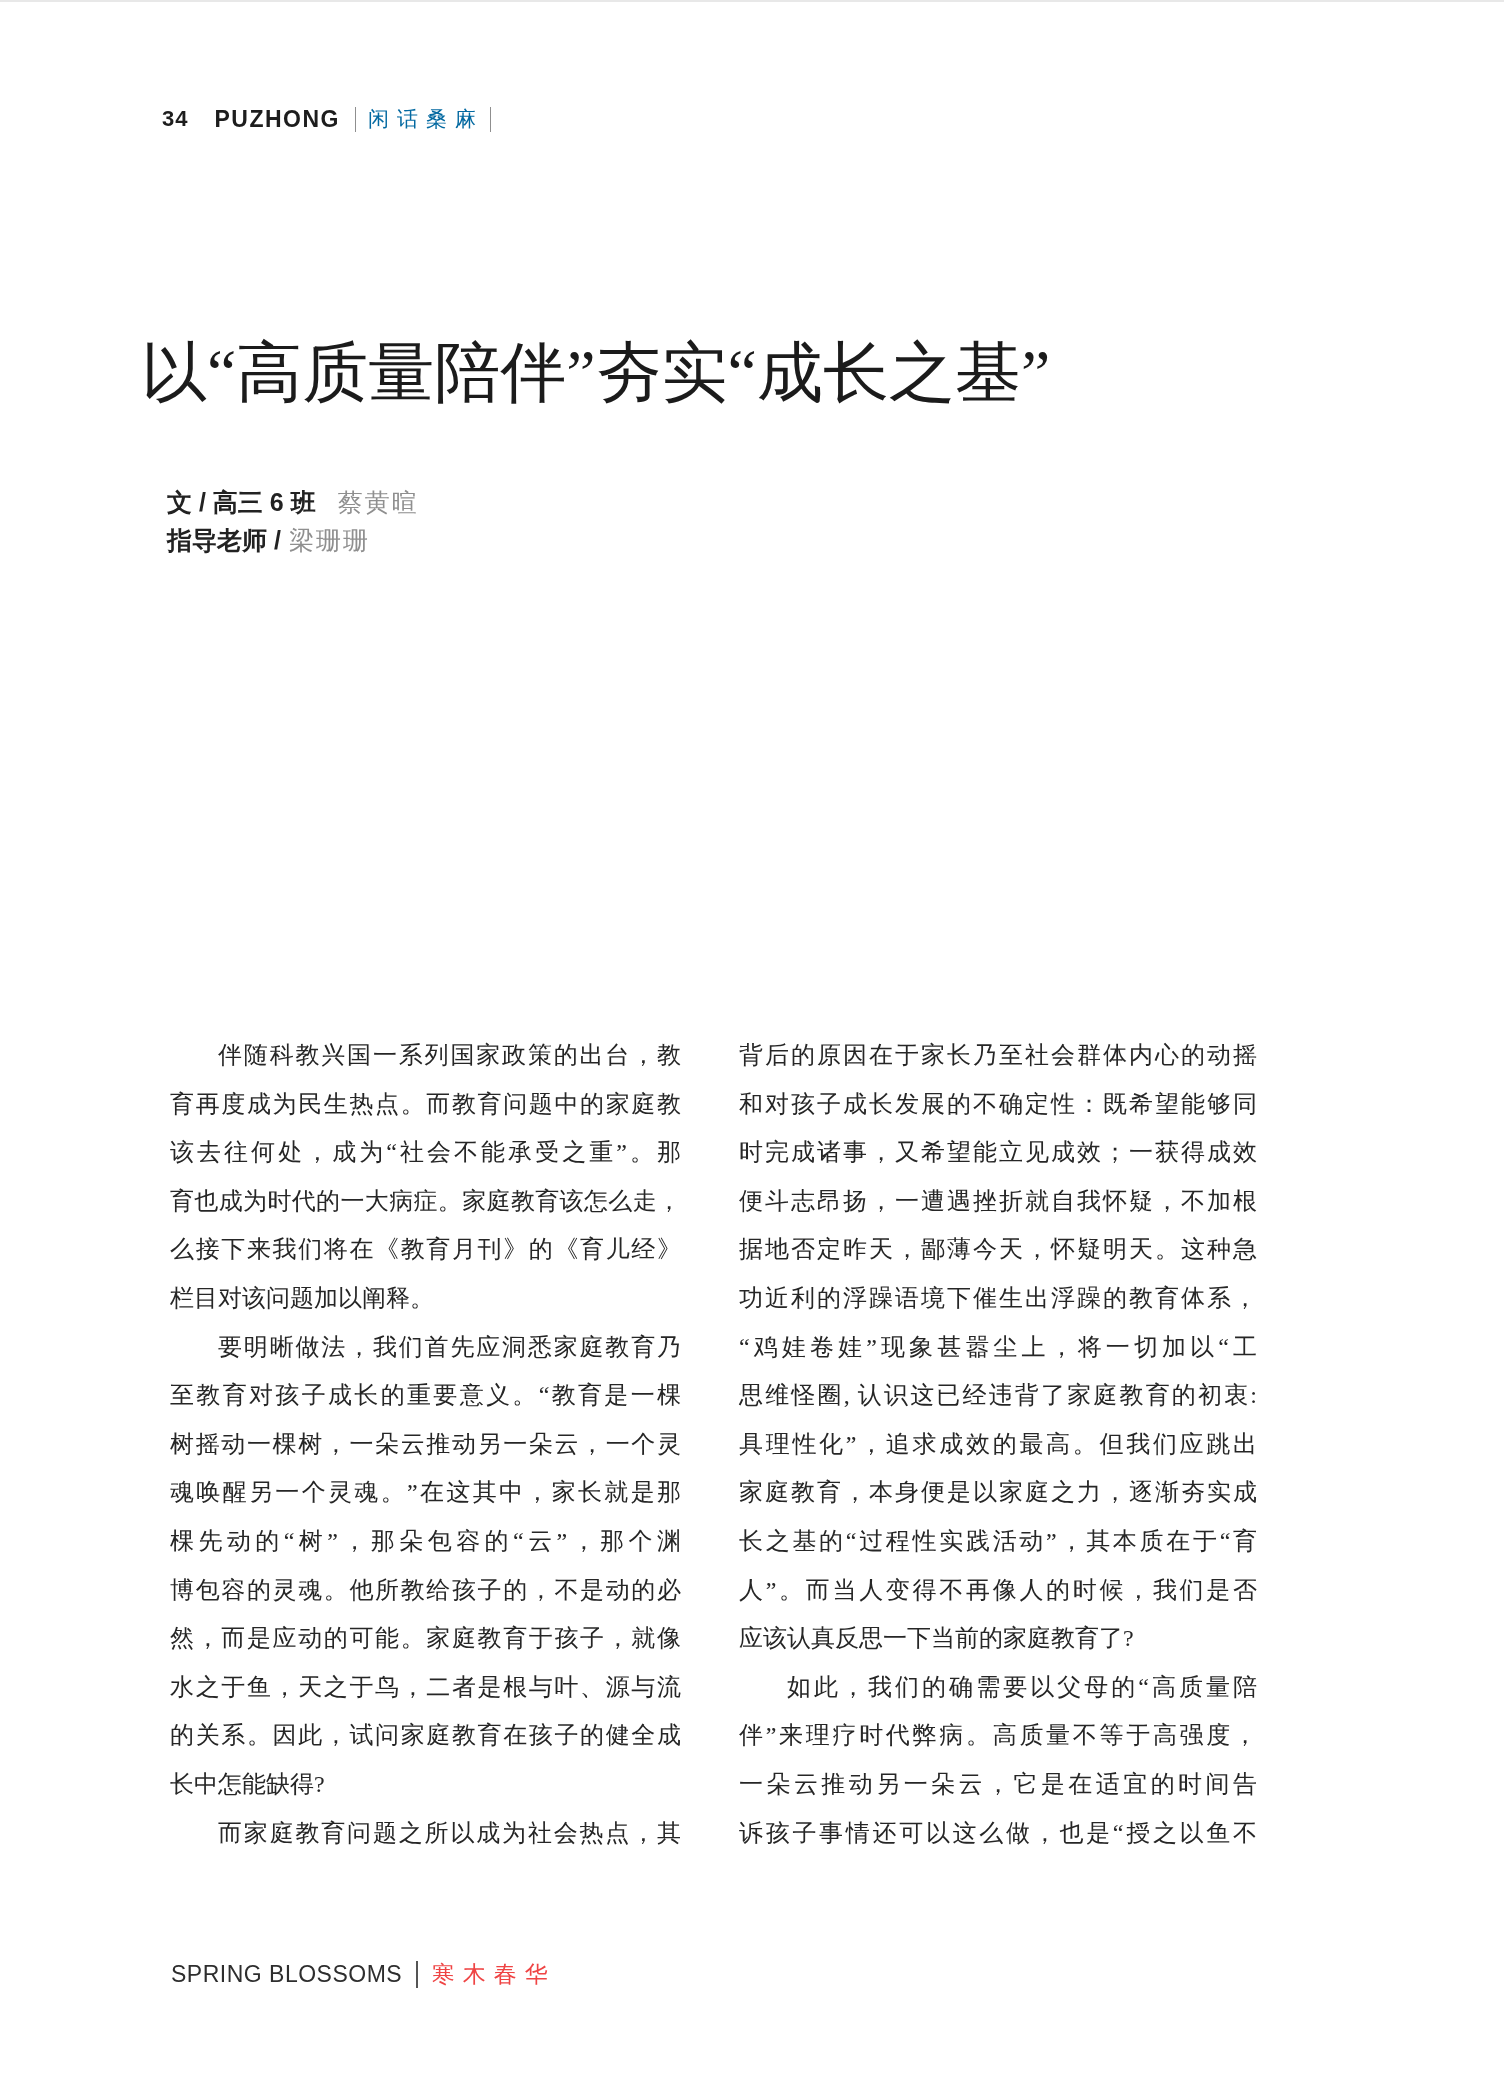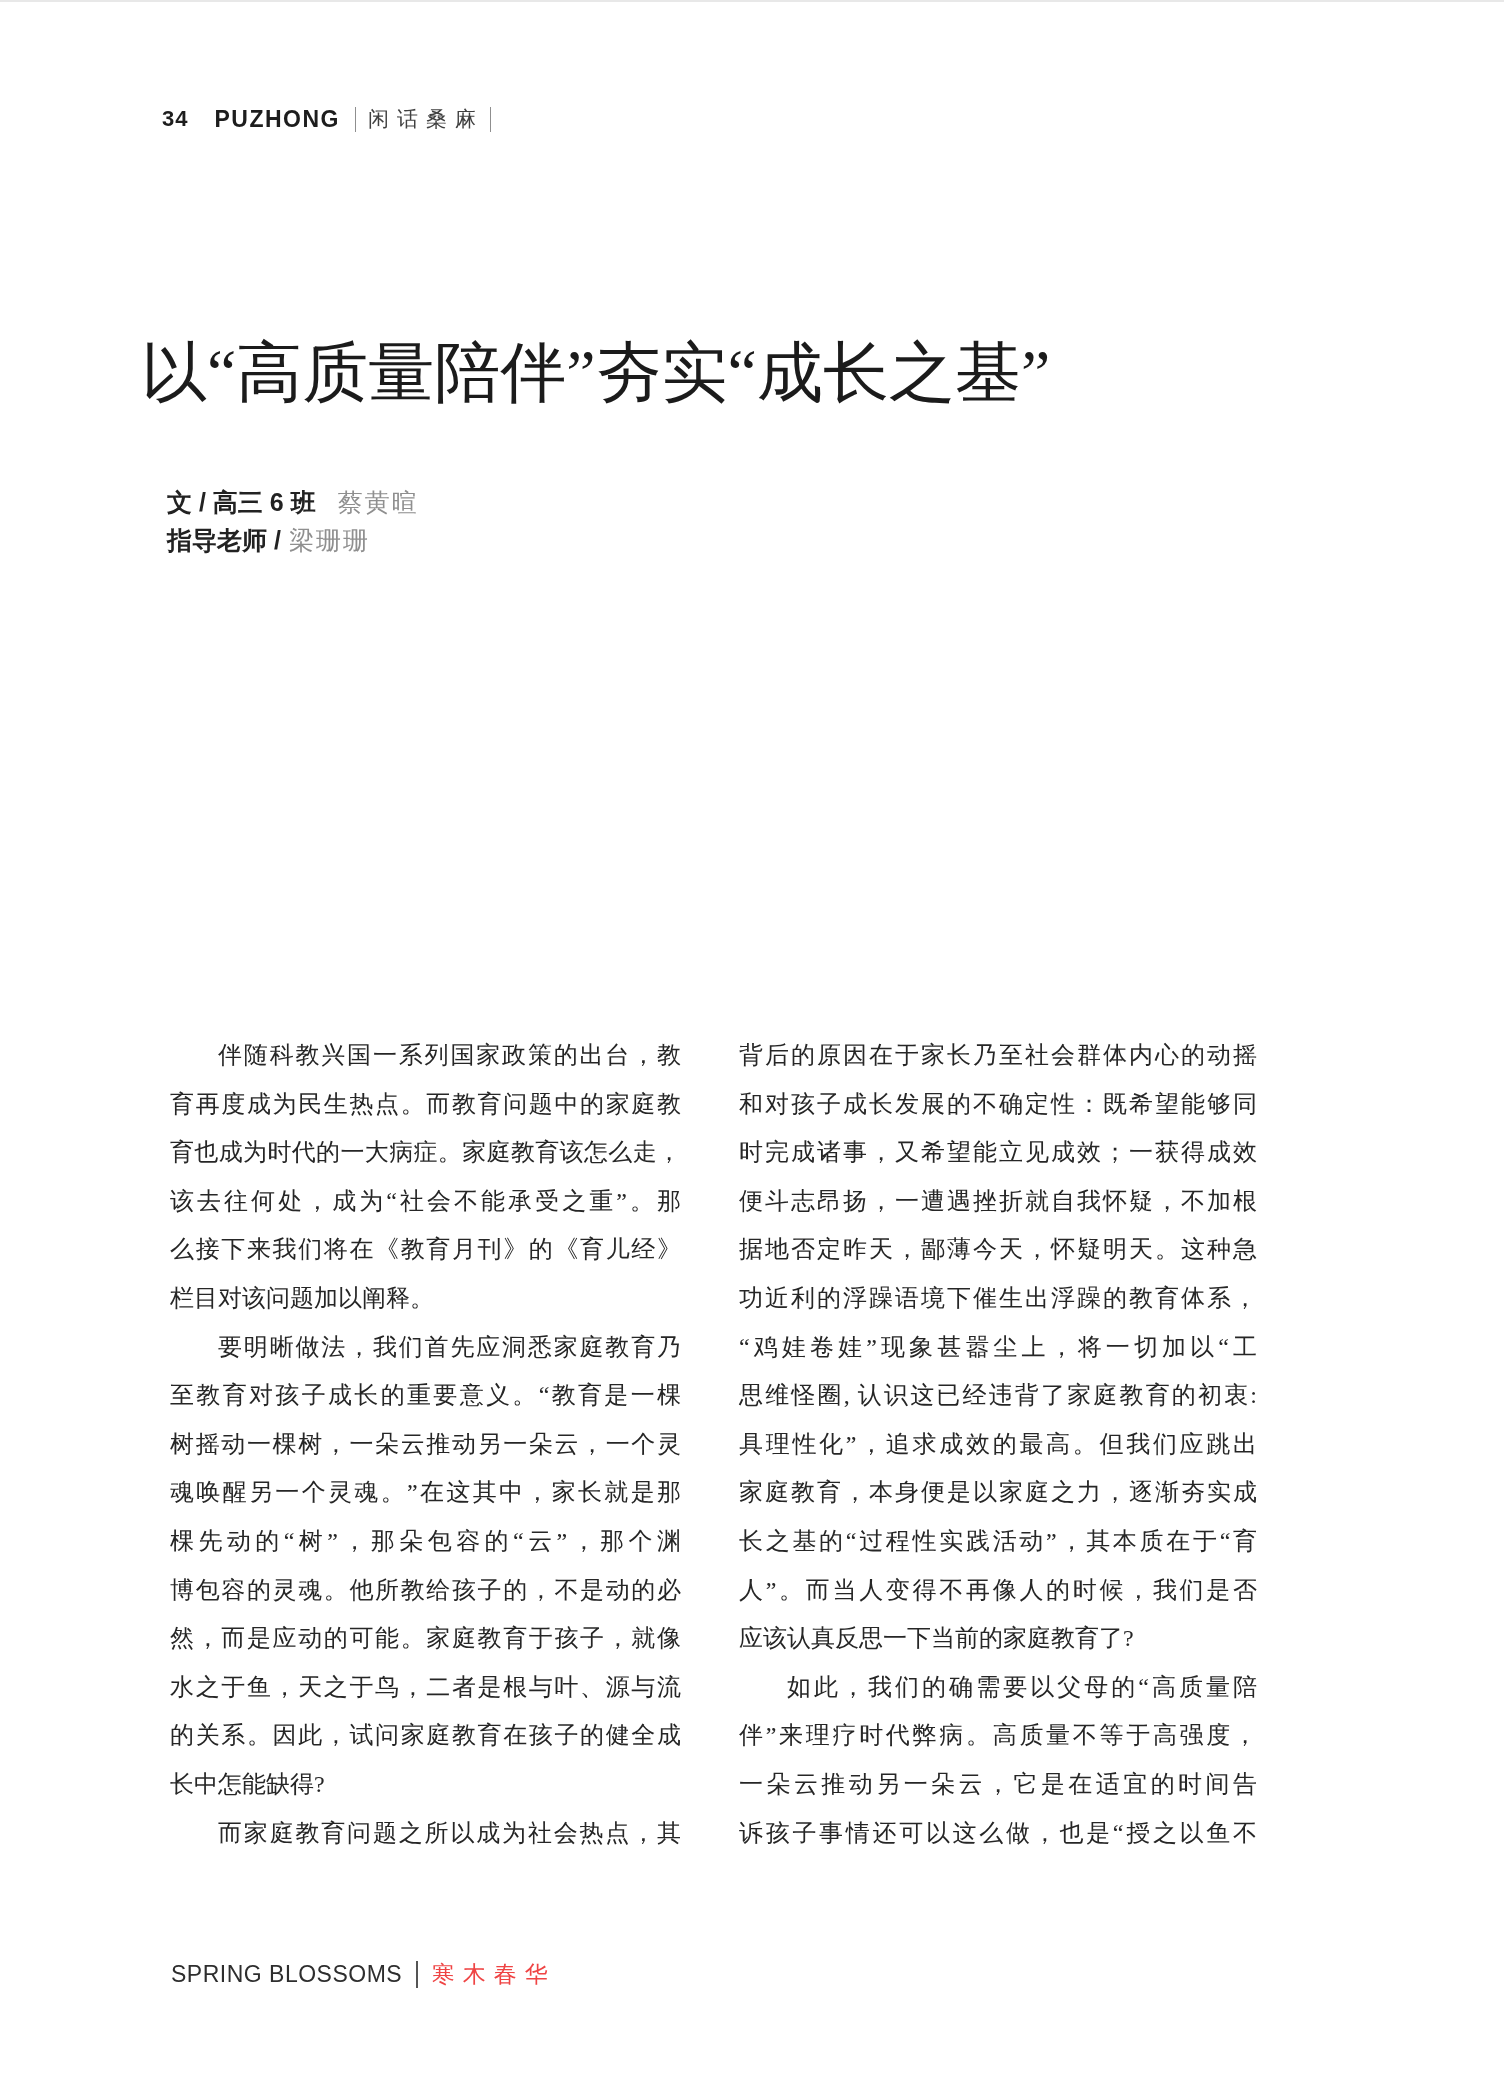--- a/index.html
+++ b/index.html
@@ -17,21 +17,21 @@
     position:absolute;left:162px;top:103px;
     display:flex;align-items:center;
     font-family:"Liberation Sans", sans-serif;
     color:#1d1d1d;
   }
   .hdr .pgnum{font-size:22px;font-weight:700;letter-spacing:1px;}
   .hdr .brand{font-size:23px;font-weight:800;letter-spacing:1.5px;margin-left:26px;}
   .vbar{width:1px;height:25px;background:#8f8f8f;display:inline-block;}
   .hdr .vbar{margin:0 12px 0 15px;}
   .hdr .vbar.second{margin:0 0 0 6px;}
-  .hdr .section{font-size:21px;font-weight:300;letter-spacing:8px;color:#404040;}
+  .hdr .section{font-size:21px;font-weight:300;letter-spacing:8px;color:#0369a1;}
   
   .title{
     position:absolute;left:141px;top:326px;
     margin:0;
     font-size:66px;font-weight:400;
     color:#1b1b1b;
     font-family:"Liberation Serif", serif;
     white-space:nowrap;
     letter-spacing:0px;
   }
@@ -94,22 +94,22 @@
       <span class="strong">文 / 高三 6 班</span><span class="muted">蔡黄暄</span>
     </div>
     <div class="row2">
       <span class="strong">指导老师 /</span><span class="muted">梁珊珊</span>
     </div>
   </div>
 
   <div class="col col-left">
     <div class="line indent">伴随科教兴国一系列国家政策的出台，教</div>
     <div class="line">育再度成为民生热点。而教育问题中的家庭教</div>
+    <div class="line">该去往何处，成为“社会不能承受之重”。那</div>
     <div class="line">育也成为时代的一大病症。家庭教育该怎么走，</div>
-    <div class="line">该去往何处，成为“社会不能承受之重”。那</div>
     <div class="line">么接下来我们将在《教育月刊》的《育儿经》</div>
     <div class="line end">栏目对该问题加以阐释。</div>
     <div class="line indent">要明晰做法，我们首先应洞悉家庭教育乃</div>
     <div class="line">至教育对孩子成长的重要意义。“教育是一棵</div>
     <div class="line">树摇动一棵树，一朵云推动另一朵云，一个灵</div>
     <div class="line">魂唤醒另一个灵魂。”在这其中，家长就是那</div>
     <div class="line">棵先动的“树”，那朵包容的“云”，那个渊</div>
     <div class="line">博包容的灵魂。他所教给孩子的，不是动的必</div>
     <div class="line">然，而是应动的可能。家庭教育于孩子，就像</div>
     <div class="line">水之于鱼，天之于鸟，二者是根与叶、源与流</div>

